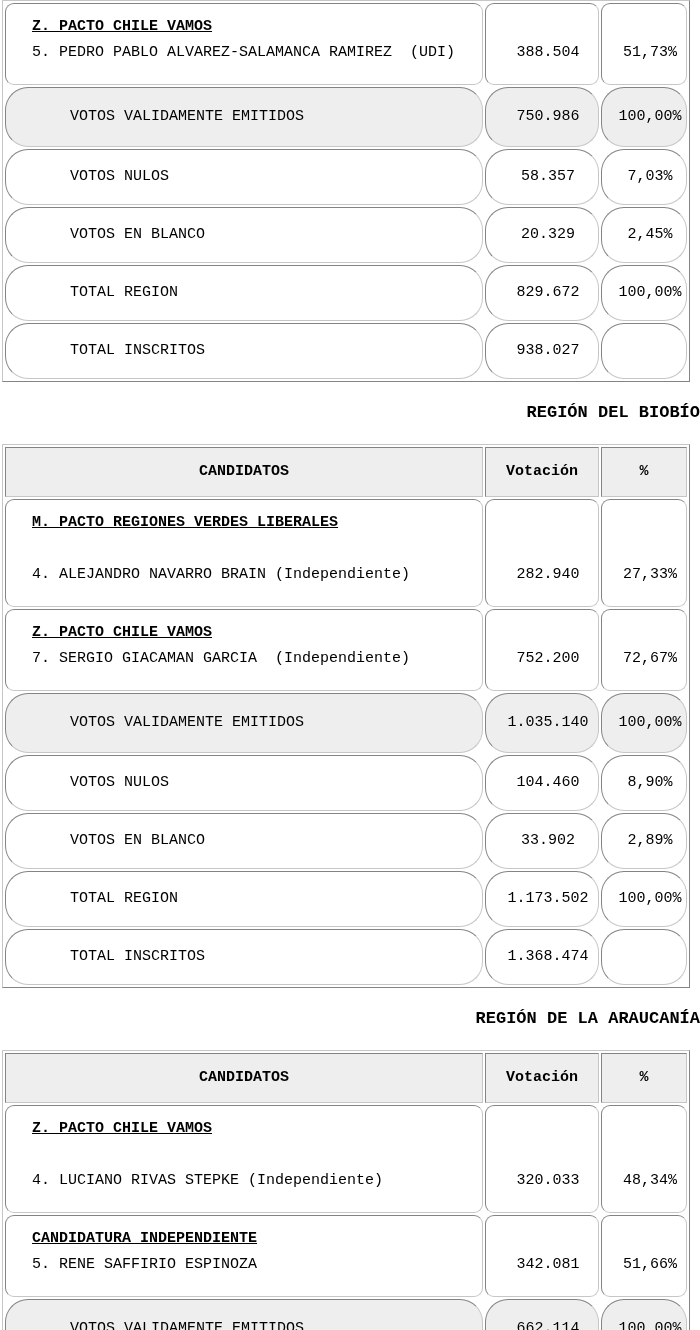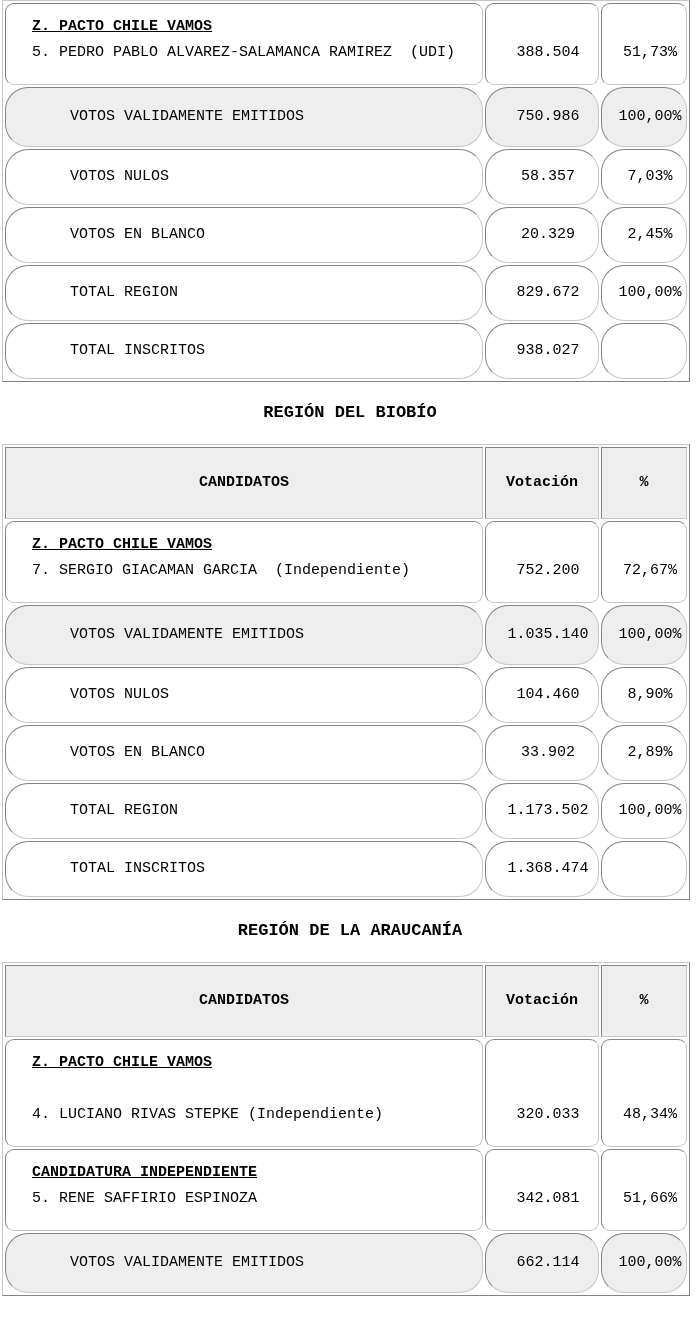--- a/index.html
+++ b/index.html
@@ -36,21 +36,21 @@
     font-weight: normal;
     background: #ffffff;
     overflow: hidden;
   }
 
   
   tr.head th {
     background: #eeeeee;
     font-weight: bold;
     text-align: center;
-    padding: 22px 4px;
+    padding: 11px 4px;
   }
 
   
   tr.candidate td {
     vertical-align: bottom;
     padding-bottom: 18px;
     border-radius: 9px;
   }
   tr.candidate td.cand-cell {
     padding-top: 10px;
@@ -68,21 +68,21 @@
   
   tr.summary td { vertical-align: middle; padding-top: 14px; padding-bottom: 14px; border-radius: 23px; }
   tr.summary td.lab { padding-left: 64px; padding-right: 8px; }
   tr.emitidos td { padding-top: 16px; padding-bottom: 16px; background: #eeeeee; }
 
   td.val, td.pct { text-align: center; padding-left: 14px; padding-right: 2px; }
 
   .b { font-weight: normal; }
 
   .region-heading {
-    text-align: center;
+    text-align: right;
     font-weight: bold;
     font-size: 17px;
     line-height: 22px;
     margin: 20px 0;
   }
 </style>
 </head>
 <body>
 
 <div class="page">
@@ -139,20 +139,28 @@
         <col class="c3">
       </colgroup>
     <tbody>
         <tr class="head">
       <th>CANDIDATOS</th>
       <th>Votación</th>
       <th>%</th>
     </tr>
     <tr class="candidate">
       <td class="cand-cell">
+        <div class="pacto">M. PACTO REGIONES VERDES LIBERALES</div>
+        <div class="cname gap">4. ALEJANDRO NAVARRO BRAIN (Independiente)</div>
+      </td>
+      <td class="val">282.940</td>
+      <td class="pct">27,33%</td>
+    </tr>
+    <tr class="candidate">
+      <td class="cand-cell">
         <div class="pacto">Z. PACTO CHILE VAMOS</div>
         <div class="cname b">7. SERGIO GIACAMAN GARCIA  (Independiente)</div>
       </td>
       <td class="val b">752.200</td>
       <td class="pct b">72,67%</td>
     </tr>
     <tr class="summary emitidos">
       <td class="lab b">VOTOS VALIDAMENTE EMITIDOS</td>
       <td class="val b">1.035.140</td>
       <td class="pct b">100,00%</td>

